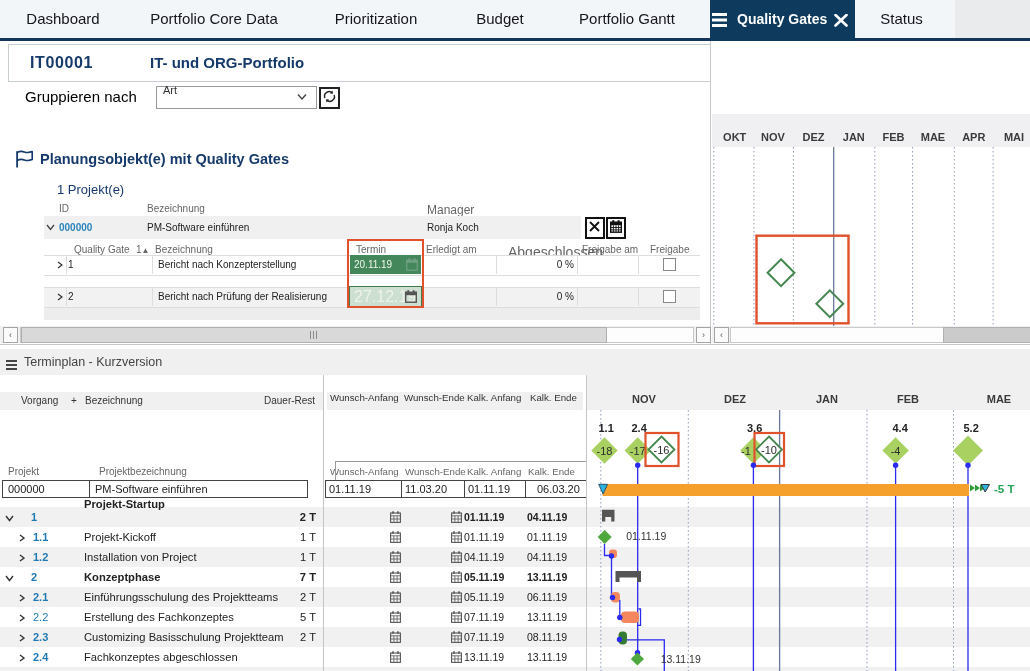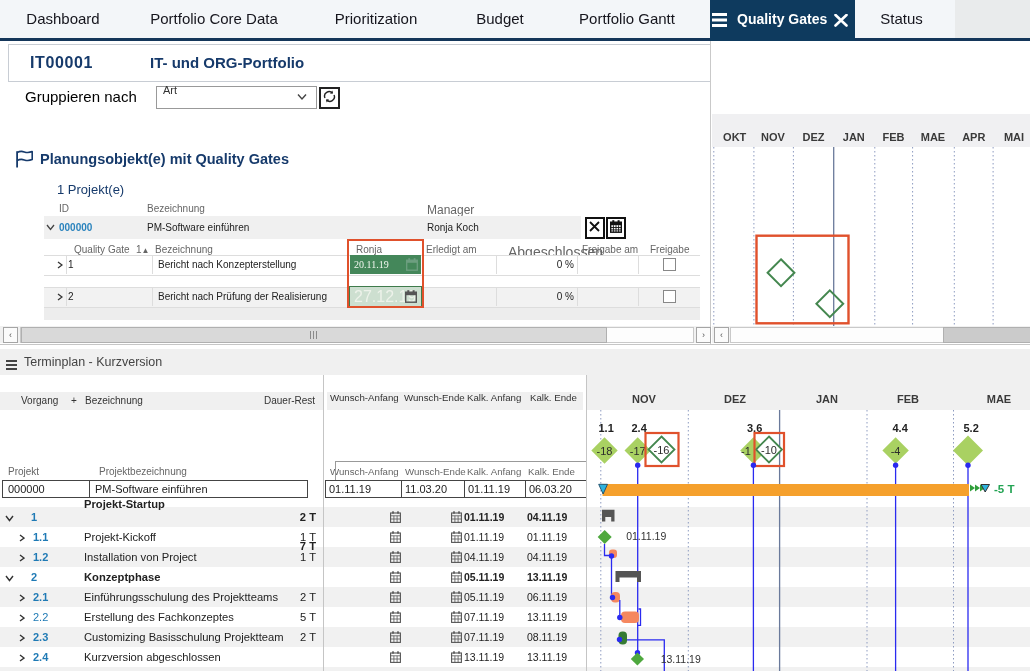--- a/index.html
+++ b/index.html
@@ -72,34 +72,34 @@
   <rect x="0.7" y="2.2" width="10.6" height="10" fill="none" stroke="#111" stroke-width="1.4"></rect>
   <rect x="0.7" y="2.2" width="10.6" height="3" fill="#111"></rect>
   <rect x="2.3" y="0.2" width="2" height="2.8" fill="#111"></rect>
   <rect x="7.6" y="0.2" width="2" height="2.8" fill="#111"></rect>
   <path d="M0.7 7.5 H11.3 M0.7 9.9 H11.3 M3.4 5.2 V12.2 M6 5.2 V12.2 M8.6 5.2 V12.2" stroke="#111" stroke-width="0.9"></path>
 </svg>
 
 <div class="abs" style="left:74px;top:244px;font-size:10px;color:#666;text-align:right;">Quality Gate</div>
 <div class="abs" style="left:136px;top:244px;font-size:10px;color:#666;">1<span style="font-size:8px;">▲</span></div>
 <div class="abs" style="left:155px;top:244px;font-size:10px;color:#666;">Bezeichnung</div>
-<div class="abs" style="left:356px;top:244px;font-size:10px;color:#666;">Ronja</div>
+<div class="abs" style="left:356px;top:244px;font-size:10px;color:#666;">Termin</div>
 <div class="abs" style="left:426px;top:244px;font-size:10px;color:#666;">Erledigt am</div>
 <div class="abs" style="left:508px;top:244px;font-size:14px;color:#666;">Abgeschlossen</div>
 <div class="abs" style="left:582px;top:244px;font-size:10px;color:#666;">Freigabe am</div>
 <div class="abs" style="left:650px;top:244px;font-size:10px;color:#666;">Freigabe</div>
 
 <div class="abs" style="left:44px;top:255px;width:656px;height:19px;background:#fff;border-top:1px solid #ddd;border-bottom:1px solid #ddd;"></div>
 <svg class="abs" style="left:57px;top:261px;" width="6" height="8" viewBox="0 0 6 8">
     <path d="M1 1 L5 4 L1 7" stroke="#333" stroke-width="1.3" fill="none"></path>
   </svg>
 <div class="abs" style="left:68px;top:255px;height:19px;line-height:19px;font-size:10px;color:#222;">1</div>
 <div class="abs" style="left:158px;top:255px;height:19px;line-height:19px;font-size:10px;color:#222;">Bericht nach Konzepterstellung</div>
 <div class="abs" style="left:350px;top:255px;width:71px;height:19px;background:#44875a;"></div>
-<div class="abs" style="left:354px;top:255px;height:19px;line-height:19px;font-size:10px;color:#f2f7ef;font-family:Liberation Serif, serif;">20.11.19</div>
+<div class="abs" style="left:354px;top:255px;height:19px;line-height:19px;font-size:10px;color:#f2f7ef;">20.11.19</div>
 <svg class="abs" style="left:406px;top:258px;" width="12" height="13" viewBox="0 0 12 13">
     <rect x="0.7" y="2.2" width="10.6" height="10" fill="none" stroke="#6d9f80" stroke-width="1.3"></rect>
     <rect x="0.7" y="2.2" width="10.6" height="2.6" fill="#6d9f80"></rect>
     <rect x="2.3" y="0.2" width="1.8" height="2.6" fill="#6d9f80"></rect>
     <rect x="7.7" y="0.2" width="1.8" height="2.6" fill="#6d9f80"></rect>
   </svg>
 <div class="abs" style="left:66px;top:255px;width:1px;height:19px;background:#ddd;"></div>
 <div class="abs" style="left:152px;top:255px;width:1px;height:19px;background:#ddd;"></div>
 <div class="abs" style="left:496px;top:255px;width:1px;height:19px;background:#ddd;"></div>
 <div class="abs" style="left:577px;top:255px;width:1px;height:19px;background:#ddd;"></div>
@@ -205,21 +205,21 @@
 <div class="abs" style="left:467px;top:466px;font-size:9.7px;color:#666;">Kalk. Anfang</div>
 <div class="abs" style="left:528px;top:466px;font-size:9.7px;color:#666;">Kalk. Ende</div>
 <div class="abs" style="left:335px;top:461px;width:251px;height:1px;background:#999;"></div>
 <div class="abs" style="left:335px;top:461px;width:1px;height:21px;background:#999;"></div>
 
 <div class="abs" style="left:2px;top:480px;width:88px;height:18px;box-sizing:border-box;background:#fff;border:1px solid #444;line-height:16px;font-size:11px;color:#222;"><span style="margin-left:5px;">000000</span></div>
 <div class="abs" style="left:89px;top:480px;width:219px;height:18px;box-sizing:border-box;background:#fff;border:1px solid #444;line-height:16px;font-size:11px;color:#222;"><span style="margin-left:5px;">PM-Software einführen</span></div>
 <div class="abs" style="left:325px;top:480px;width:77px;height:18px;box-sizing:border-box;background:#fff;border:1px solid #444;line-height:16px;font-size:11px;color:#222;"><span style="margin-left:3px;">01.11.19</span></div>
 <div class="abs" style="left:401px;top:480px;width:64px;height:18px;box-sizing:border-box;background:#fff;border:1px solid #444;line-height:16px;font-size:11px;color:#222;"><span style="margin-left:3px;">11.03.20</span></div>
 <div class="abs" style="left:464px;top:480px;width:62px;height:18px;box-sizing:border-box;background:#fff;border:1px solid #444;line-height:16px;font-size:11px;color:#222;"><span style="margin-left:3px;">01.11.19</span></div>
-<div class="abs" style="left:525px;top:480px;width:62px;height:18px;box-sizing:border-box;background:#fff;border:1px solid #444;line-height:16px;font-size:11px;color:#222;"><span style="margin-left:3px;">06.03.20</span></div>
+<div class="abs" style="left:525px;top:480px;width:62px;height:18px;box-sizing:border-box;background:#fff;border:1px solid #444;line-height:16px;font-size:11px;color:#222;padding-left:8px;"><span style="margin-left:3px;">06.03.20</span></div>
 
 <div class="abs" style="left:0;top:507px;width:1030px;height:20px;background:#f1f1f1;"></div>
 <div class="abs" style="left:0;top:547px;width:1030px;height:20px;background:#f1f1f1;"></div>
 <div class="abs" style="left:0;top:587px;width:1030px;height:20px;background:#f1f1f1;"></div>
 <div class="abs" style="left:0;top:627px;width:1030px;height:20px;background:#f1f1f1;"></div>
 <div class="abs" style="left:0;top:667px;width:1030px;height:4px;background:#f1f1f1;"></div>
 
 <div class="abs" style="left:323px;top:375px;width:1px;height:296px;background:#c5c5c5;"></div>
 <div class="abs" style="left:586px;top:375px;width:1px;height:296px;background:#c5c5c5;"></div>
 
@@ -281,21 +281,21 @@
     <rect x="7.2" y="0.3" width="1.6" height="2.4" fill="#555"></rect>
     <path d="M0.6 4.8 H10.4 M3.9 4.8 V11.4 M7.1 4.8 V11.4 M0.6 8 H10.4" stroke="#555" stroke-width="0.8" fill="none"></path>
   </svg>
 <div class="abs" style="left:464px;top:547px;height:20px;line-height:20px;font-size:10.5px;color:#222;">04.11.19</div>
 <div class="abs" style="left:527px;top:547px;height:20px;line-height:20px;font-size:10.5px;color:#222;">04.11.19</div>
 <svg class="abs" style="left:5px;top:575px;" width="9" height="7" viewBox="0 0 9 7">
     <path d="M1 1 L4.5 5.5 L8 1" stroke="#333" stroke-width="1.4" fill="none"></path>
   </svg>
 <div class="abs" style="left:31px;top:567px;height:20px;line-height:20px;font-size:11px;font-weight:bold;color:#1f7ab5;">2</div>
 <div class="abs" style="left:84px;top:567px;height:20px;line-height:20px;font-size:11.2px;font-weight:bold;color:#222;">Konzeptphase</div>
-<div class="abs" style="left:266px;top:536px;width:50px;height:20px;line-height:20px;font-size:11.2px;font-weight:bold;color:#222;text-align:right;">7 T</div>
+<div class="abs" style="left:266px;top:567px;width:50px;height:20px;line-height:20px;font-size:11.2px;font-weight:bold;color:#222;text-align:right;">7 T</div>
 <svg class="abs" style="left:390px;top:571px;" width="11" height="12" viewBox="0 0 11 12">
     <rect x="0.6" y="2" width="9.8" height="9.4" fill="none" stroke="#555" stroke-width="1.1"></rect>
     <rect x="2.2" y="0.3" width="1.6" height="2.4" fill="#555"></rect>
     <rect x="7.2" y="0.3" width="1.6" height="2.4" fill="#555"></rect>
     <path d="M0.6 4.8 H10.4 M3.9 4.8 V11.4 M7.1 4.8 V11.4 M0.6 8 H10.4" stroke="#555" stroke-width="0.8" fill="none"></path>
   </svg>
 <svg class="abs" style="left:451px;top:571px;" width="11" height="12" viewBox="0 0 11 12">
     <rect x="0.6" y="2" width="9.8" height="9.4" fill="none" stroke="#555" stroke-width="1.1"></rect>
     <rect x="2.2" y="0.3" width="1.6" height="2.4" fill="#555"></rect>
     <rect x="7.2" y="0.3" width="1.6" height="2.4" fill="#555"></rect>
@@ -360,21 +360,21 @@
     <rect x="2.2" y="0.3" width="1.6" height="2.4" fill="#555"></rect>
     <rect x="7.2" y="0.3" width="1.6" height="2.4" fill="#555"></rect>
     <path d="M0.6 4.8 H10.4 M3.9 4.8 V11.4 M7.1 4.8 V11.4 M0.6 8 H10.4" stroke="#555" stroke-width="0.8" fill="none"></path>
   </svg>
 <div class="abs" style="left:464px;top:627px;height:20px;line-height:20px;font-size:10.5px;color:#222;">07.11.19</div>
 <div class="abs" style="left:527px;top:627px;height:20px;line-height:20px;font-size:10.5px;color:#222;">08.11.19</div>
 <svg class="abs" style="left:19px;top:654px;" width="6" height="8" viewBox="0 0 6 8">
     <path d="M1 1 L5 4 L1 7" stroke="#333" stroke-width="1.4" fill="none"></path>
   </svg>
 <div class="abs" style="left:33px;top:647px;height:20px;line-height:20px;font-size:11px;font-weight:bold;color:#1f7ab5;">2.4</div>
-<div class="abs" style="left:84px;top:647px;height:20px;line-height:20px;font-size:11.2px;color:#222;">Kurzversion abgeschlossen</div>
+<div class="abs" style="left:84px;top:647px;height:20px;line-height:20px;font-size:11.2px;color:#222;">Fachkonzeptes abgeschlossen</div>
 <svg class="abs" style="left:390px;top:651px;" width="11" height="12" viewBox="0 0 11 12">
     <rect x="0.6" y="2" width="9.8" height="9.4" fill="none" stroke="#555" stroke-width="1.1"></rect>
     <rect x="2.2" y="0.3" width="1.6" height="2.4" fill="#555"></rect>
     <rect x="7.2" y="0.3" width="1.6" height="2.4" fill="#555"></rect>
     <path d="M0.6 4.8 H10.4 M3.9 4.8 V11.4 M7.1 4.8 V11.4 M0.6 8 H10.4" stroke="#555" stroke-width="0.8" fill="none"></path>
   </svg>
 <svg class="abs" style="left:451px;top:651px;" width="11" height="12" viewBox="0 0 11 12">
     <rect x="0.6" y="2" width="9.8" height="9.4" fill="none" stroke="#555" stroke-width="1.1"></rect>
     <rect x="2.2" y="0.3" width="1.6" height="2.4" fill="#555"></rect>
     <rect x="7.2" y="0.3" width="1.6" height="2.4" fill="#555"></rect>

